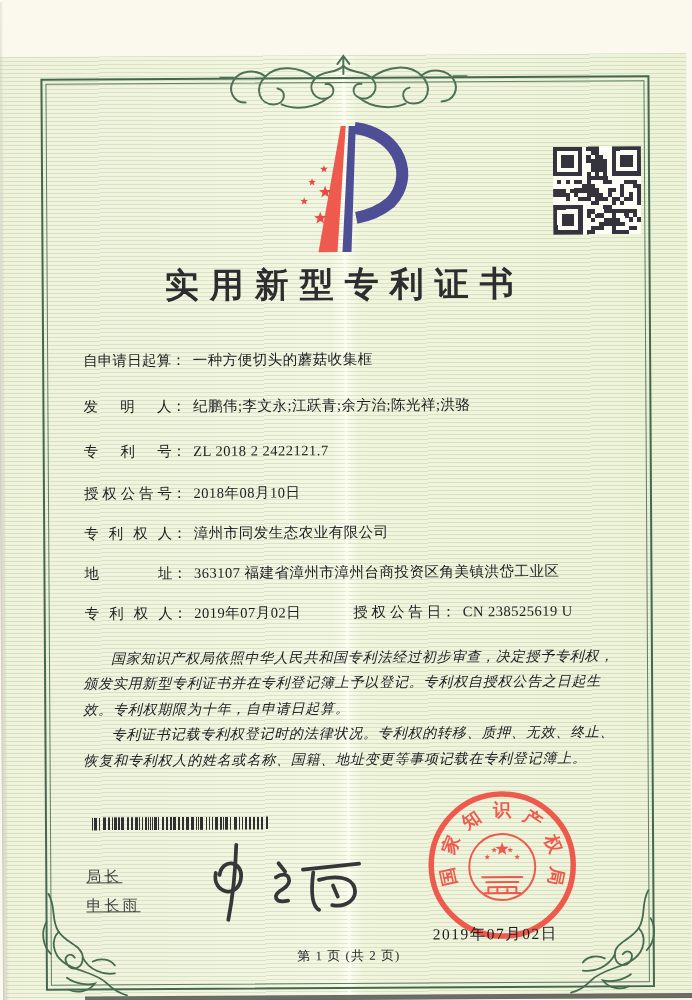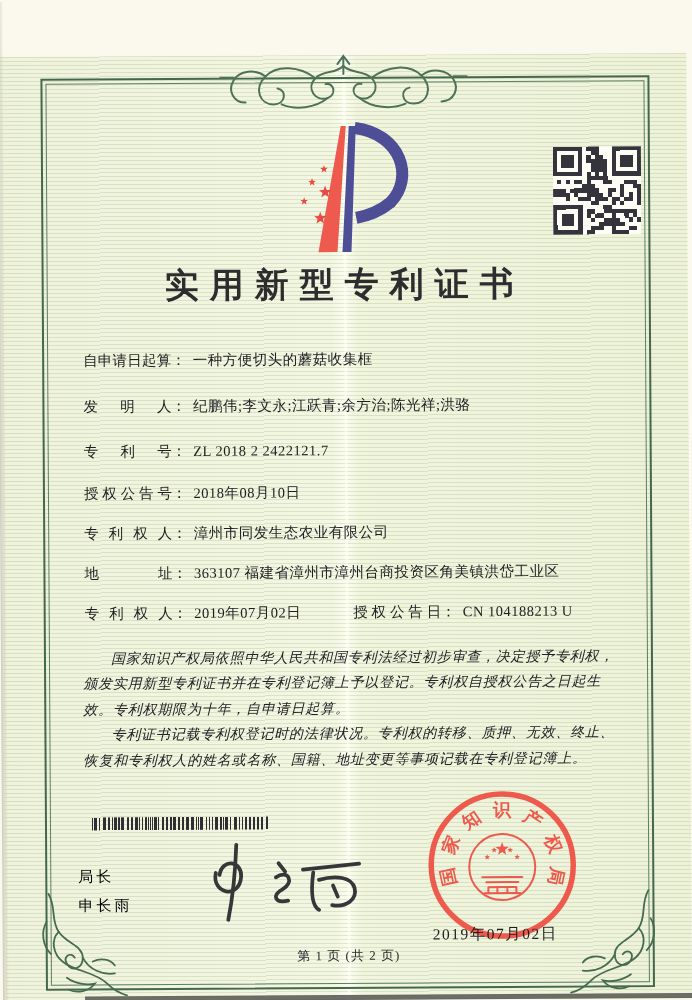--- a/index.html
+++ b/index.html
@@ -27,21 +27,21 @@
   }
   .certno{left:84px;top:151px;font-size:15px;letter-spacing:2.5px;color:#2e2e30;}
   .title{left:0;top:262px;width:100%;text-align:center;font-size:34px;font-weight:bold;
          letter-spacing:11px;color:#2d2d2f;}
   .row{left:84px;font-size:14.5px;color:#1d1d20;white-space:nowrap;}
   .row .lab{display:inline-block;width:88px;text-align:justify;text-align-last:justify;vertical-align:bottom;}
   .row .val{margin-left:7px;letter-spacing:0.5px;}
   .row .pair2{margin-left:52px;}
   .paras{left:82px;top:645px;width:534px;color:#212125;}
   .paras p{margin:0;font-size:14px;line-height:1.82;text-indent:2em;letter-spacing:0.8px;font-style:italic;}
-  .sigrole{left:76px;font-size:15px;letter-spacing:3px;color:#000000;}
+  .sigrole{left:84px;font-size:15px;letter-spacing:3px;color:#404040;text-decoration:underline;}
   .sealdate{left:430px;top:925px;font-size:15.5px;letter-spacing:1.5px;color:#1e1e22;}
   .footer{left:0;top:947px;width:100%;text-align:center;font-size:13px;letter-spacing:1px;color:#2a2a2e;}
   .ornament{stroke:#4e7257;fill:none;stroke-width:2;stroke-linecap:round;}
   .corner{stroke:#476b50;fill:none;stroke-width:1.8;stroke-linecap:round;}
   .bottom-strip{position:absolute;left:82px;top:995px;width:610px;height:5px;background:#4b4b49;opacity:.8;}
   .edge-shadow{position:absolute;left:0;top:0;width:6px;height:100%;
      background:linear-gradient(90deg,rgba(160,158,140,.5),rgba(0,0,0,0));}
 </style>
 </head>
 <body>
@@ -355,21 +355,21 @@
   <div class="abs row" style="top:483px;">
     <span class="lab">授权公告号</span><span>：</span><span class="val">2018年08月10日</span>
   </div>
   <div class="abs row" style="top:523px;">
     <span class="lab">专利权人</span><span>：</span><span class="val">漳州市同发生态农业有限公司</span>
   </div>
   <div class="abs row" style="top:563px;">
     <span class="lab">地址</span><span>：</span><span class="val">363107 福建省漳州市漳州台商投资区角美镇洪岱工业区</span>
   </div>
   <div class="abs row" style="top:603px;">
-    <span class="lab">专利权人</span><span>：</span><span class="val">2019年07月02日</span><span class="pair2"><span class="lab">授权公告日</span><span>：</span><span class="val">CN 104188213 U</span></span>
+    <span class="lab">专利权人</span><span>：</span><span class="val">2019年07月02日</span><span class="pair2"><span class="lab">授权公告日</span><span>：</span><span class="val">CN 238525619 U</span></span>
   </div>
 
   <div class="abs paras">
     <p>国家知识产权局依照中华人民共和国专利法经过初步审查，决定授予专利权，颁发实用新型专利证书并在专利登记簿上予以登记。专利权自授权公告之日起生效。专利权期限为十年，自申请日起算。</p>
     <p>专利证书记载专利权登记时的法律状况。专利权的转移、质押、无效、终止、恢复和专利权人的姓名或名称、国籍、地址变更等事项记载在专利登记簿上。</p>
   </div>
 
   <svg class="abs" style="left:90px;top:816px;" width="180" height="13" viewBox="0 0 180 13" shape-rendering="crispEdges">
     <g id="barcode-bars" fill="#2e2e33">
         <rect x="0" y="0" width="1" height="13"></rect>

